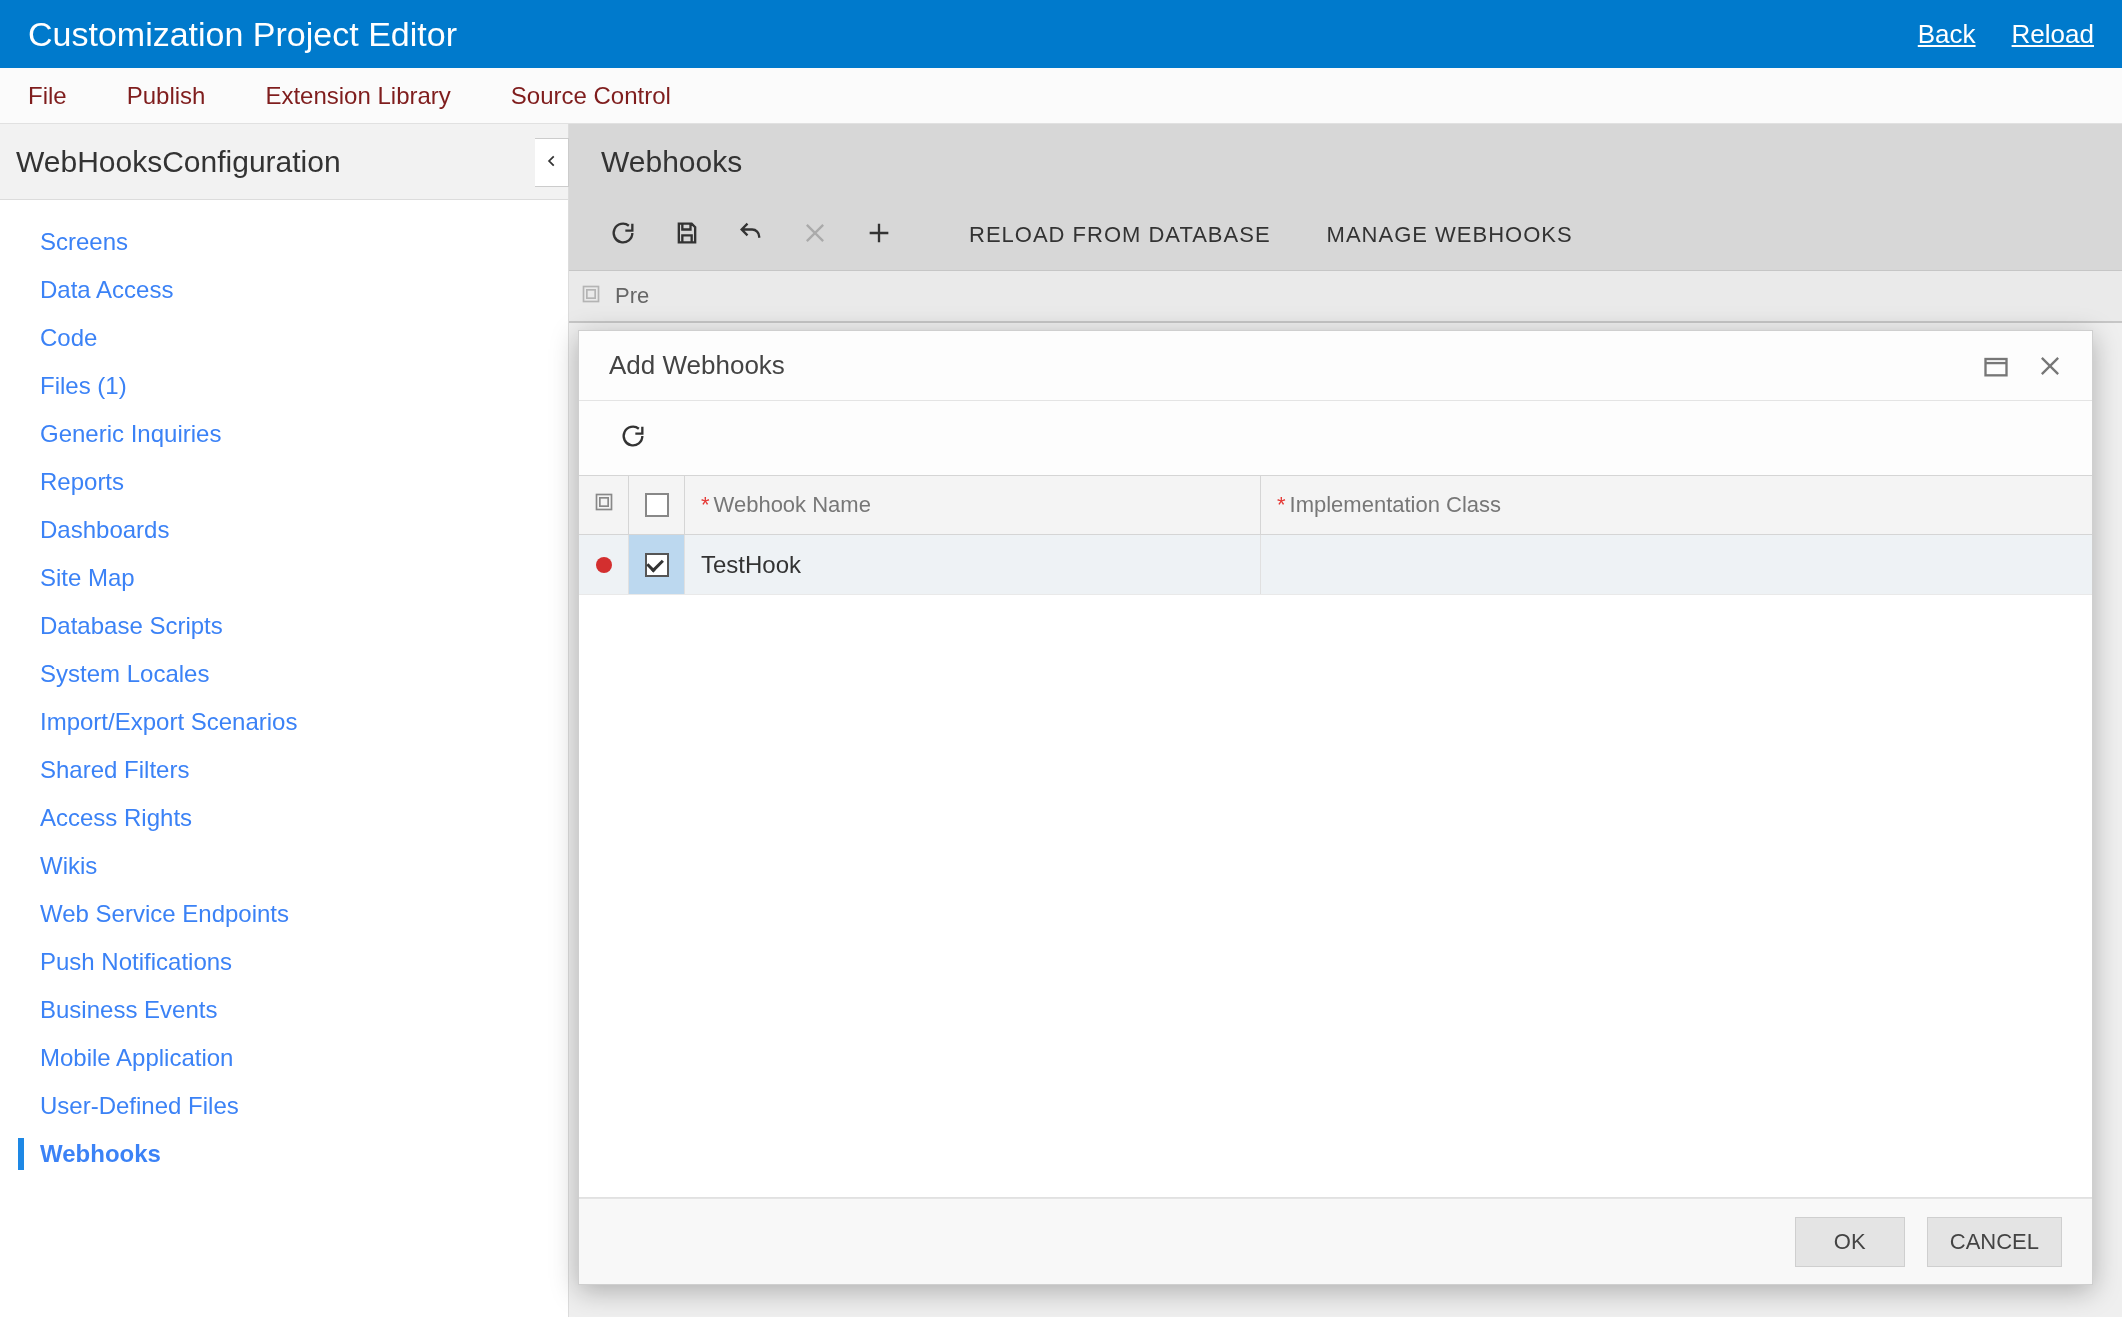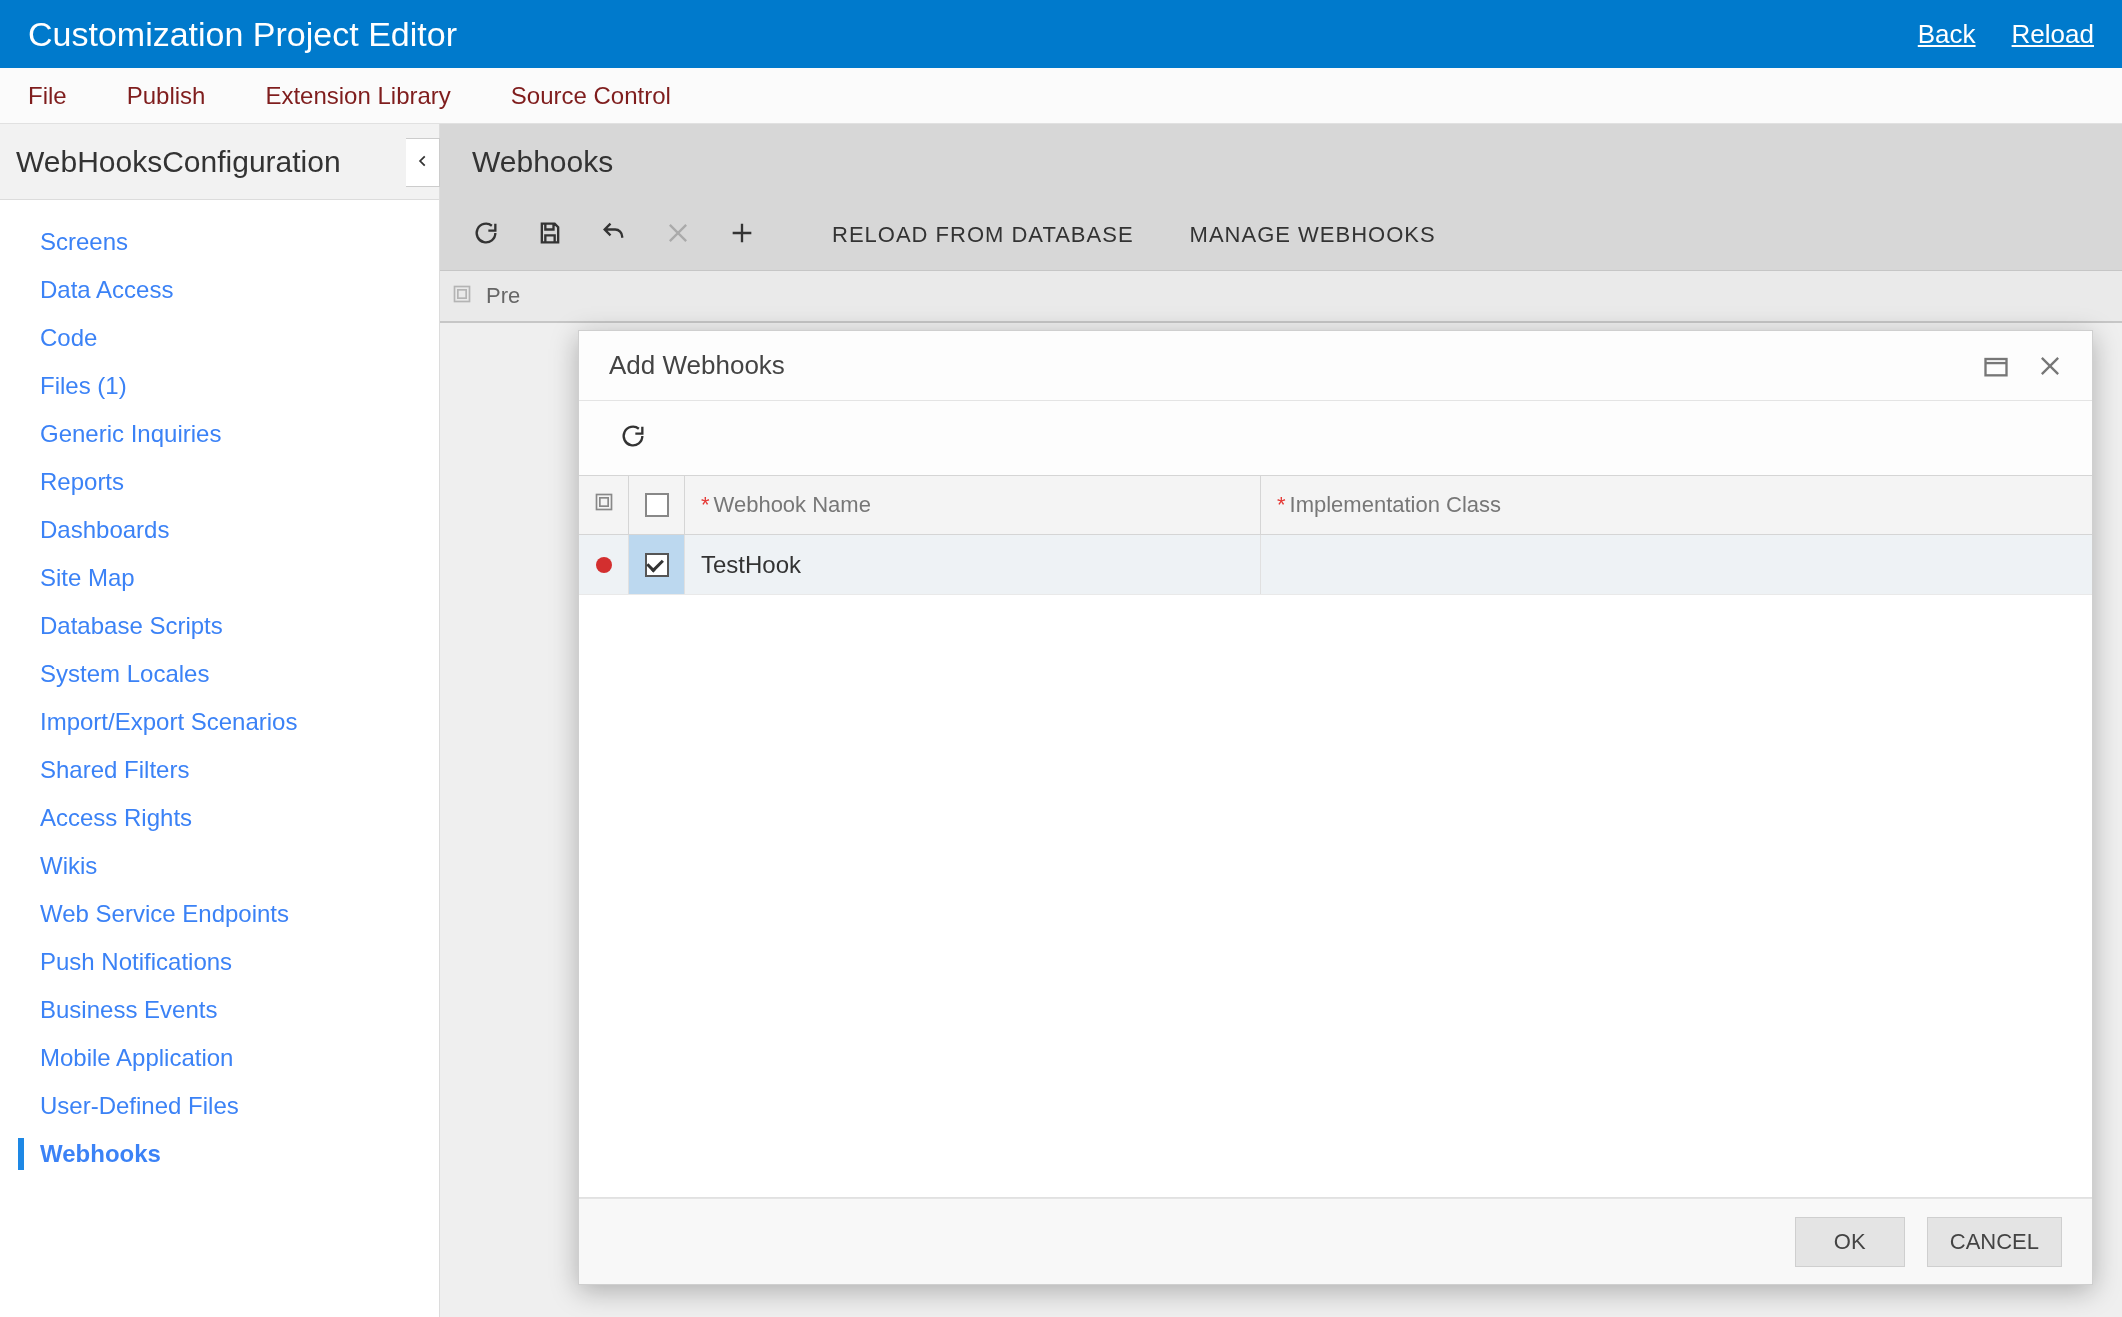--- a/index.html
+++ b/index.html
@@ -8,34 +8,34 @@
   .header-bar { background: #007acc; height: 68px; display: flex; align-items: center; justify-content: space-between; padding: 0 28px; gap: 32px; }
   .header-title { color: #ffffff; font-size: 34px; font-weight: 400; }
   .header-links { display: flex; gap: 36px; }
   .header-links a { color: #ffffff; font-size: 26px; text-decoration: underline; cursor: pointer; }
   
   .menu-bar { background: #fbfbfb; border-bottom: 1px solid #e1e1e1; height: 56px; display: flex; align-items: center; padding: 0 28px; gap: 60px; }
   .menu-bar span { color: #7f1d1d; font-size: 24px; cursor: pointer; }
   
   .body-wrap { display: flex; height: calc(100% - 124px); }
   
-  .sidebar { width: 440px; border-right: 1px solid #dcdcdc; display:flex; flex-direction:column; background:#fff;}
+  .sidebar { width: 569px; border-right: 1px solid #dcdcdc; display:flex; flex-direction:column; background:#fff;}
   .sidebar-header { height: 76px; background: #f2f2f2; border-bottom: 1px solid #dcdcdc; display:flex; align-items:center; padding-left:16px; position:relative;}
   .sidebar-header-title { font-size: 30px; color:#333; white-space:nowrap; overflow:hidden; flex:1;}
   .collapse-handle { width:34px; height:49px; background:#fff; border:1px solid #ccc; border-left:none; position:absolute; right:-1px; top:14px; display:flex; align-items:center; justify-content:center; cursor:pointer;}
   .collapse-handle svg { width:14px; height:14px; }
   .sidebar-items { padding: 18px 0 0 0; overflow:auto; flex:1;}
   .sidebar-item { font-size: 24px; color:#3b82f6; padding: 10px 24px 10px 40px; cursor:pointer; position:relative;}
   .sidebar-item.active { font-weight:700; }
   .sidebar-item.active::before { content:""; position:absolute; left:18px; top:8px; bottom:8px; width:6px; background:#1e88e5;}
   
   .main { flex:1; background:#d7d7d7; position:relative; display:flex; flex-direction:column;}
   .main-title-row { height:76px; display:flex; align-items:center; padding-left:32px;}
   .main-title { font-size:30px; color:#333; }
-  .toolbar { height:70px; display:flex; align-items:center; padding-left:18px; gap:8px;}
+  .toolbar { height:70px; display:flex; align-items:center; padding-left:26px; gap:8px;}
   .tb-icon { width:56px; height:56px; display:flex; align-items:center; justify-content:center; cursor:pointer; border-radius:3px;}
   .tb-icon svg { width:28px; height:28px; stroke:#333; fill:none; stroke-width:2; }
   .tb-icon.disabled svg { stroke:#aaa; }
   .tb-text { font-size:22px; letter-spacing:1px; color:#333; cursor:pointer; padding:0 24px; }
   .tb-gap { width:22px; }
   .grid-header-strip { height:52px; background:#eaeaea; border-top:1px solid #c6c6c6; border-bottom:1px solid #c6c6c6; display:flex; align-items:center; padding-left:12px; gap:10px;}
   .grid-header-strip .mini-icon { width:24px; height:24px; opacity:0.55; }
   .grid-header-strip .truncated { font-size:22px; color:#666; }
   .grid-body-bg { flex:1; background:#efefef; border-top:1px solid #c6c6c6;}
   

